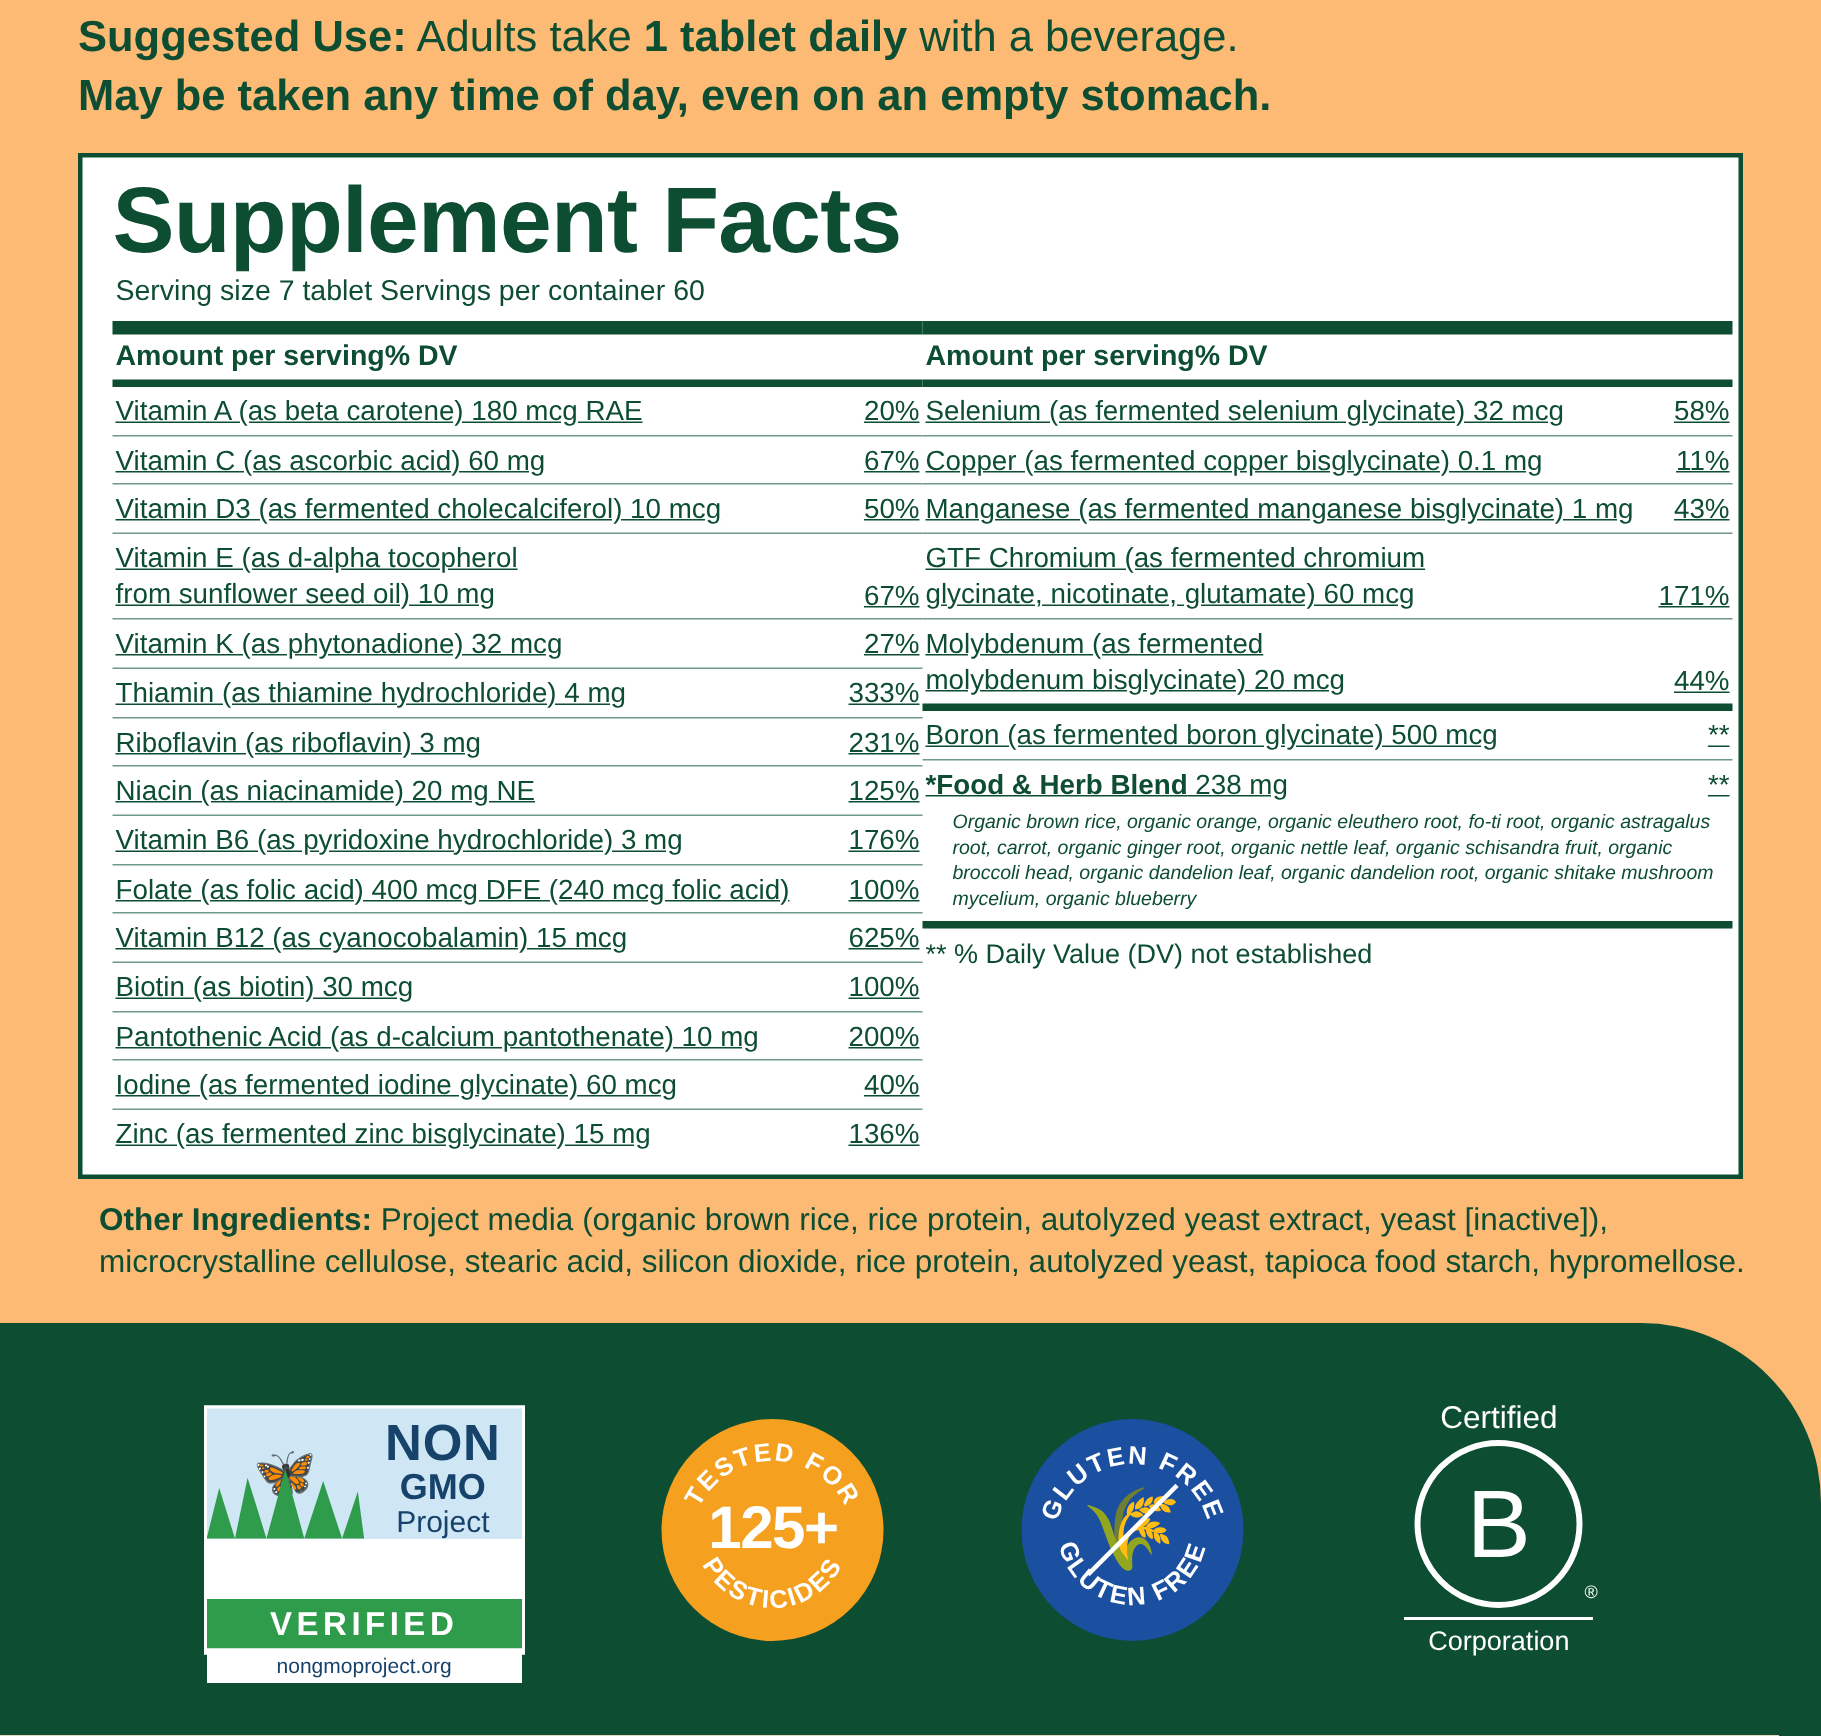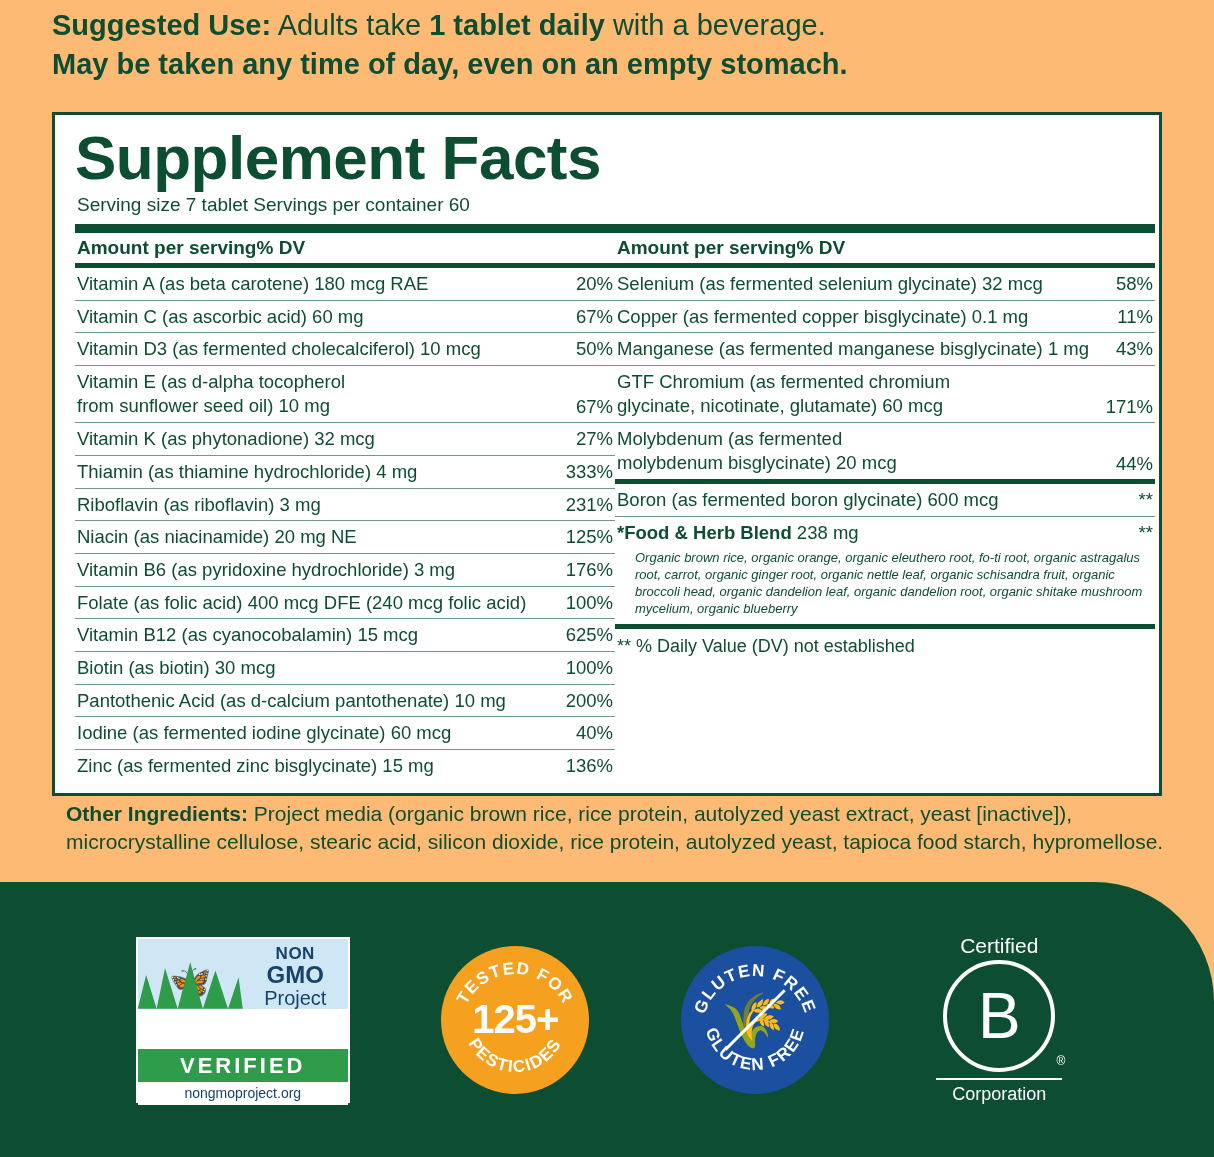--- a/index.html
+++ b/index.html
@@ -23,21 +23,20 @@
   .suggested b { font-weight: 700; }
 
   
   .facts {
     position: absolute;
     left: 52px; top: 102px;
     width: 1110px; height: 684px;
     border: 3px solid #0d4d31;
     background: #fff;
     padding: 8px 14px 0 14px;
-    margin-top: 10px;
   }
   .facts-title {
     font-size: 62px;
     font-weight: 700;
     letter-spacing: -0.5px;
     line-height: 1.05;
     padding-left: 6px;
     margin-top: 2px;
     color: #0d4d31;
   }
@@ -64,20 +63,21 @@
 
   .hdr {
     display: flex; justify-content: flex-start; align-items: baseline;
     font-size: 19px; font-weight: 700; padding: 4px 2px 4px 2px;
     color: #0d4d31;
   }
   .row {
     display: flex; justify-content: space-between; align-items: flex-start;
     font-size: 18.5px; padding: 4px 2px 4px 2px; line-height: 1.28;
     color: #0d4d31;
+    text-decoration: underline;
   }
   .row .nm { padding-right: 10px; }
   .row .dv { white-space: nowrap; text-align: right; }
   .row.two .nm { line-height: 1.3; }
   .row.two .dv { align-self: flex-end; }
 
   .blend-title { font-weight: 700; }
   .blend-body {
     font-size: 13px; line-height: 1.33; padding: 0 2px 6px 20px;
     color: #0d4d31;
@@ -123,21 +123,21 @@
   }
   .grass {
     position: absolute; bottom: 0; left: 0; width: 100%; height: 58px;
     background: #2e9c4a;
     clip-path: polygon(0% 100%, 8% 42%, 18% 100%, 26% 30%, 38% 100%, 50% 20%, 62% 100%, 74% 34%, 86% 100%, 96% 46%, 100% 100%);
   }
   .nongmo-right {
     width: 50%; display: flex; flex-direction: column; align-items: center;
     justify-content: center; color: #17436b; padding-top: 6px;
   }
-  .nongmo-right .w1 { font-size: 17px; font-weight: 700; line-height: 1; letter-spacing: 0.5px; }
+  .nongmo-right .w1 { font-size: 34px; font-weight: 700; line-height: 1; letter-spacing: 0.5px; }
   .nongmo-right .w2 { font-size: 24px; font-weight: 700; line-height: 1.05; }
   .nongmo-right .w3 { font-size: 20px; font-weight: 400; line-height: 1.1; }
   .nongmo-verified {
     background: #2e9c4a; color: #fff; text-align: center;
     font-size: 22px; font-weight: 700; letter-spacing: 3px; padding: 4px 0 3px; margin-top: 40px;
   }
   .nongmo-url {
     background: #fff; color: #17436b; text-align: center;
     font-size: 14px; padding: 3px 0 4px;
   }
@@ -315,21 +315,21 @@
             </div>
             <div class="rule-thin"></div>
             <div class="row two">
               <span class="nm">Molybdenum (as fermented<br>molybdenum bisglycinate) 20 mcg</span>
               <span class="dv">44%</span>
             </div>
           </div>
 
         <div class="rule-med"></div>
         <div class="row">
-          <span class="nm">Boron (as fermented boron glycinate) 600 mcg</span>
+          <span class="nm">Boron (as fermented boron glycinate) 500 mcg</span>
           <span class="dv">**</span>
         </div>
         <div class="rule-thin"></div>
 
         <div class="row">
           <span class="nm"><span class="blend-title">*Food &amp; Herb Blend</span><span> 238 mg</span></span>
           <span class="dv">**</span>
         </div>
         <div class="blend-body">Organic brown rice, organic orange, organic eleuthero root, fo-ti root, organic astragalus root, carrot, organic ginger root, organic nettle leaf, organic schisandra fruit, organic broccoli head, organic dandelion leaf, organic dandelion root, organic shitake mushroom mycelium, organic blueberry</div>
 

